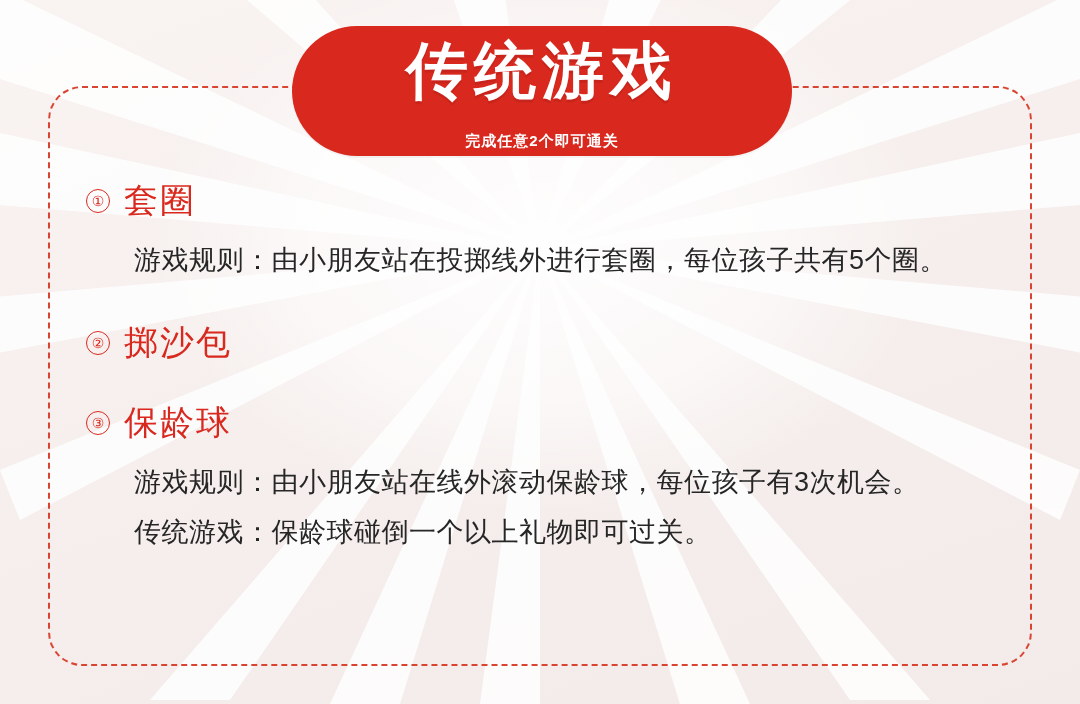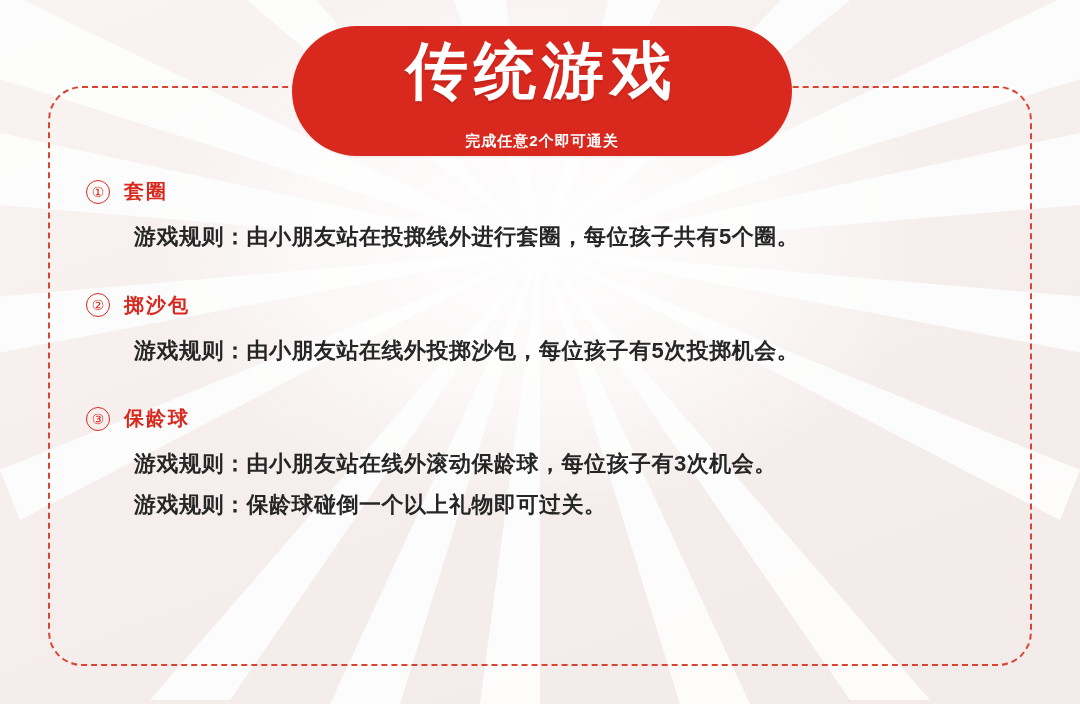--- a/index.html
+++ b/index.html
@@ -113,33 +113,32 @@
     color: #d9281e;
     font-size: 14px;
     line-height: 22px;
     text-align: center;
     margin-right: 14px;
     box-sizing: border-box;
     flex: 0 0 auto;
   }
   .game-name {
     color: #d9281e;
-    font-size: 20px;
-    font-weight: bold;
+    font-size: 34px;
+    font-weight: normal;
     letter-spacing: 2px;
   }
 
   .game-line {
     color: #262626;
-    font-size: 22px;
+    font-size: 27px;
     line-height: 1.85;
     padding-left: 48px;
     letter-spacing: 0.5px;
     white-space: nowrap;
-    font-weight: bold;
   }
 </style>
 </head>
 <body>
 
 <div class="poster">
 
   <div class="bg-wash"></div>
 
   <svg class="rays" viewBox="0 0 1080 704" xmlns="http://www.w3.org/2000/svg">
@@ -179,26 +178,25 @@
         <div class="game-name">套圈</div>
       </div>
       <div class="game-line">游戏规则：由小朋友站在投掷线外进行套圈，每位孩子共有5个圈。</div>
     </div>
 
     <div class="game-block">
       <div class="game-head">
         <div class="num-circle">②</div>
         <div class="game-name">掷沙包</div>
       </div>
-      <div class="game-line">游戏规则：由小朋友站在线外投掷沙包，每位孩子有5次投掷机会。</div>
     </div>
 
     <div class="game-block">
       <div class="game-head">
         <div class="num-circle">③</div>
         <div class="game-name">保龄球</div>
       </div>
       <div class="game-line">游戏规则：由小朋友站在线外滚动保龄球，每位孩子有3次机会。</div>
-      <div class="game-line">游戏规则：保龄球碰倒一个以上礼物即可过关。</div>
+      <div class="game-line">传统游戏：保龄球碰倒一个以上礼物即可过关。</div>
     </div>
 
   </div>
 </div>
 
 </body></html>

